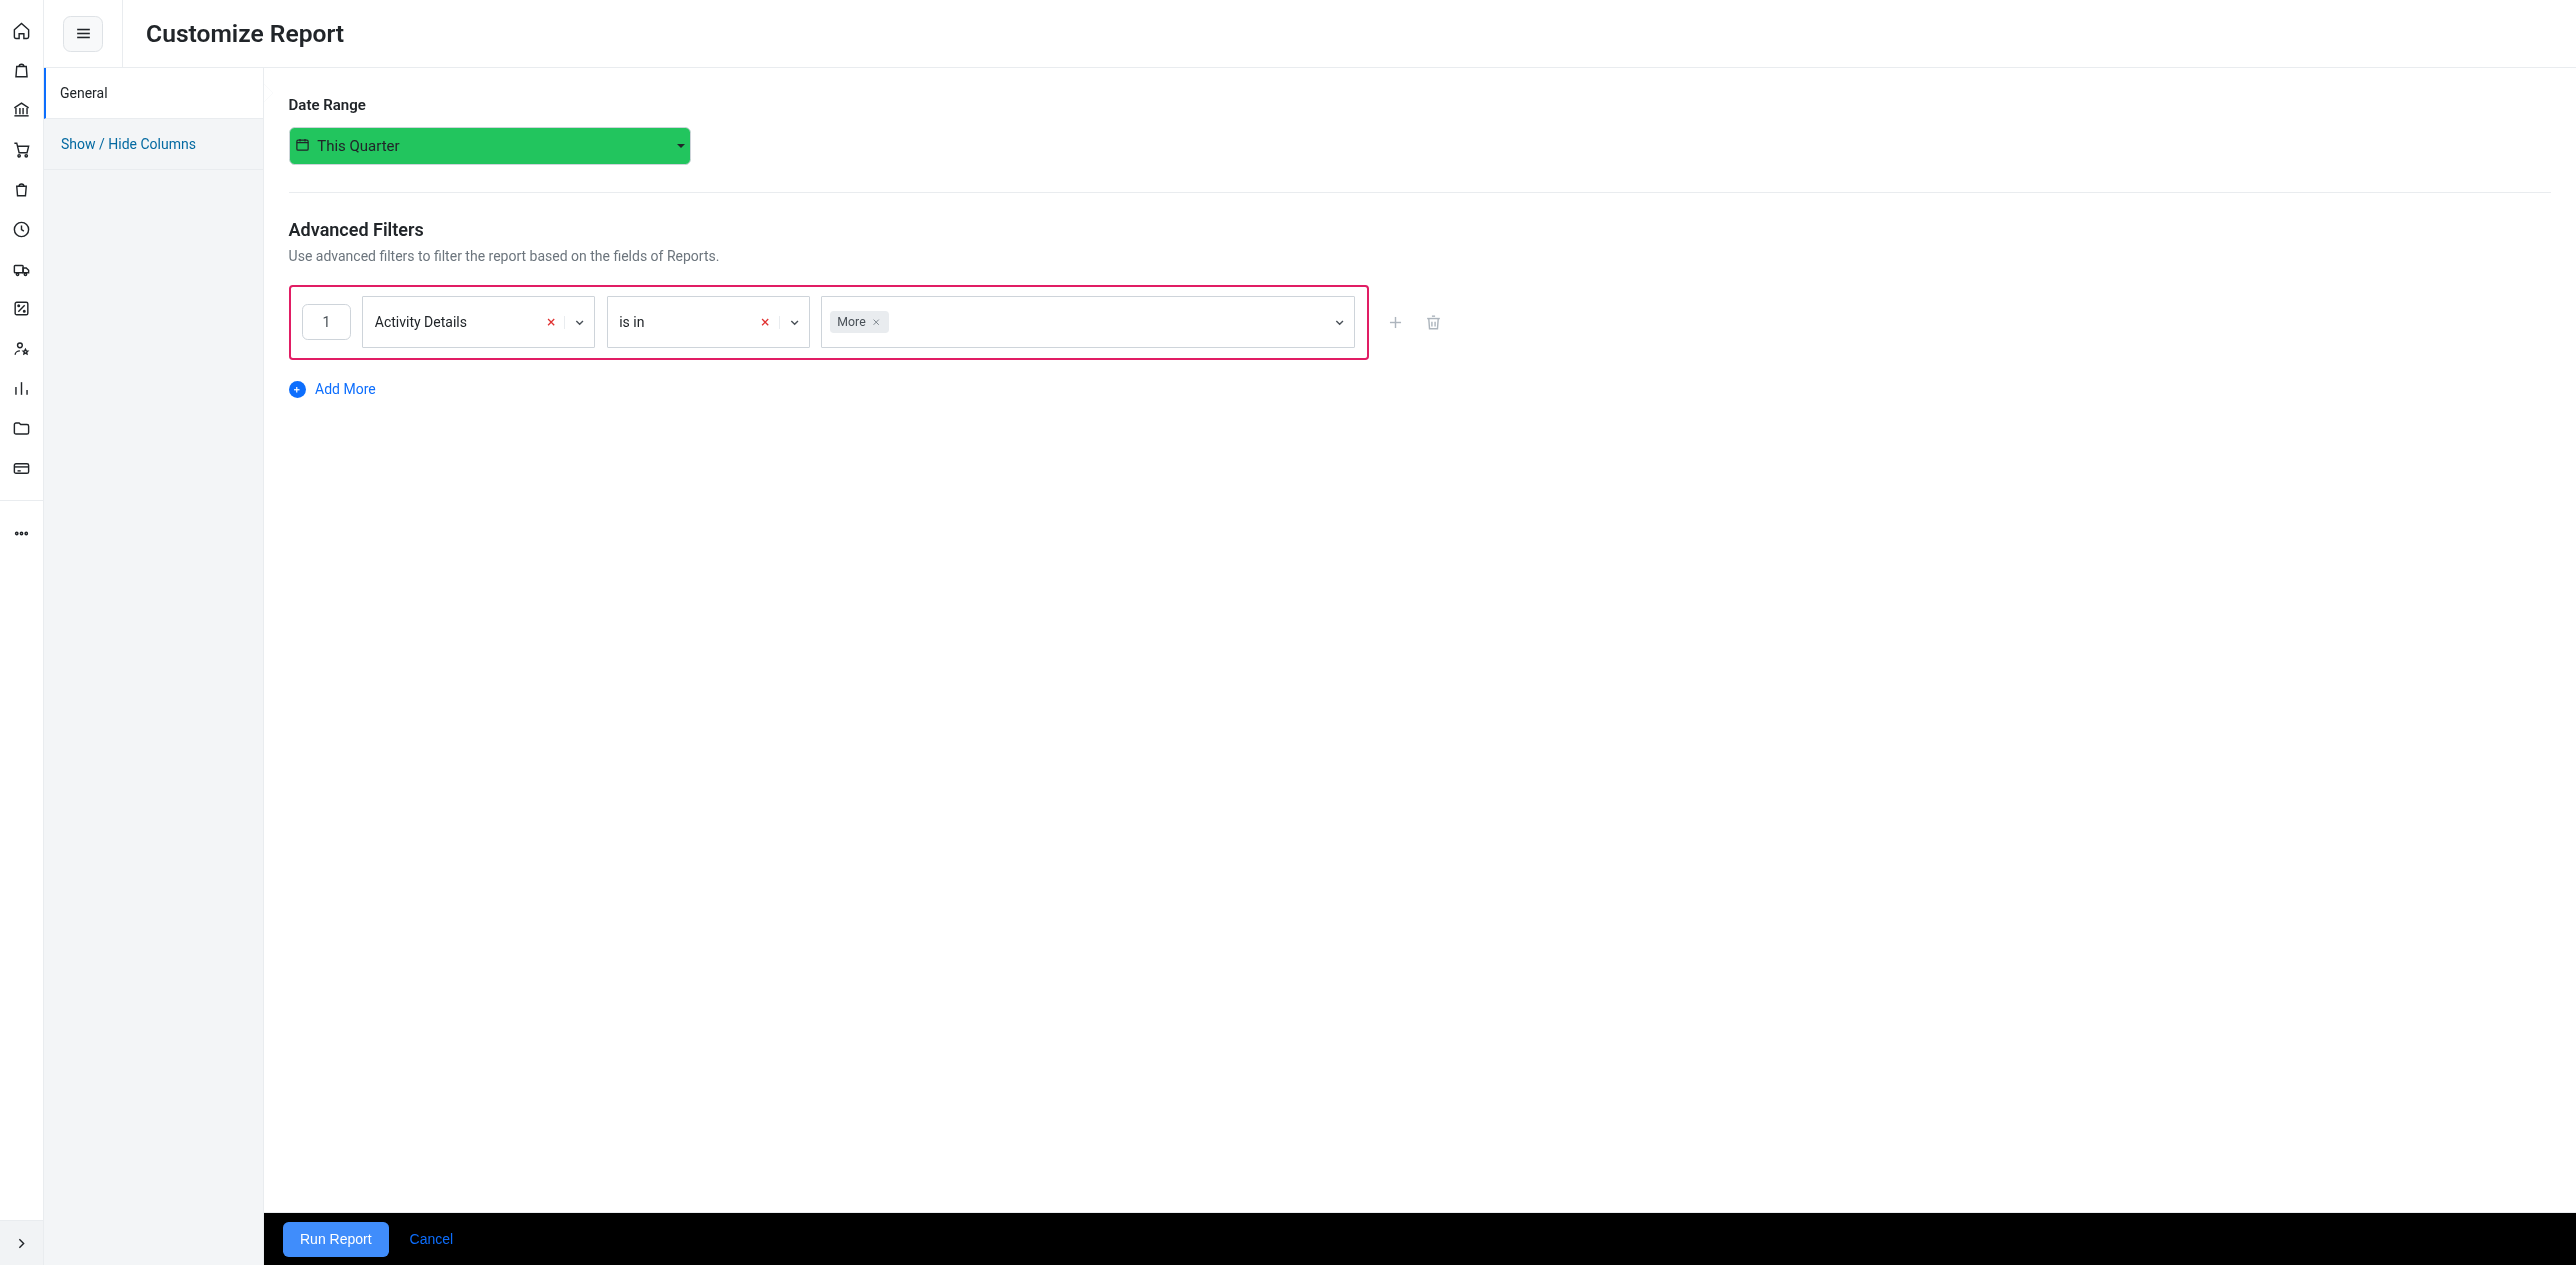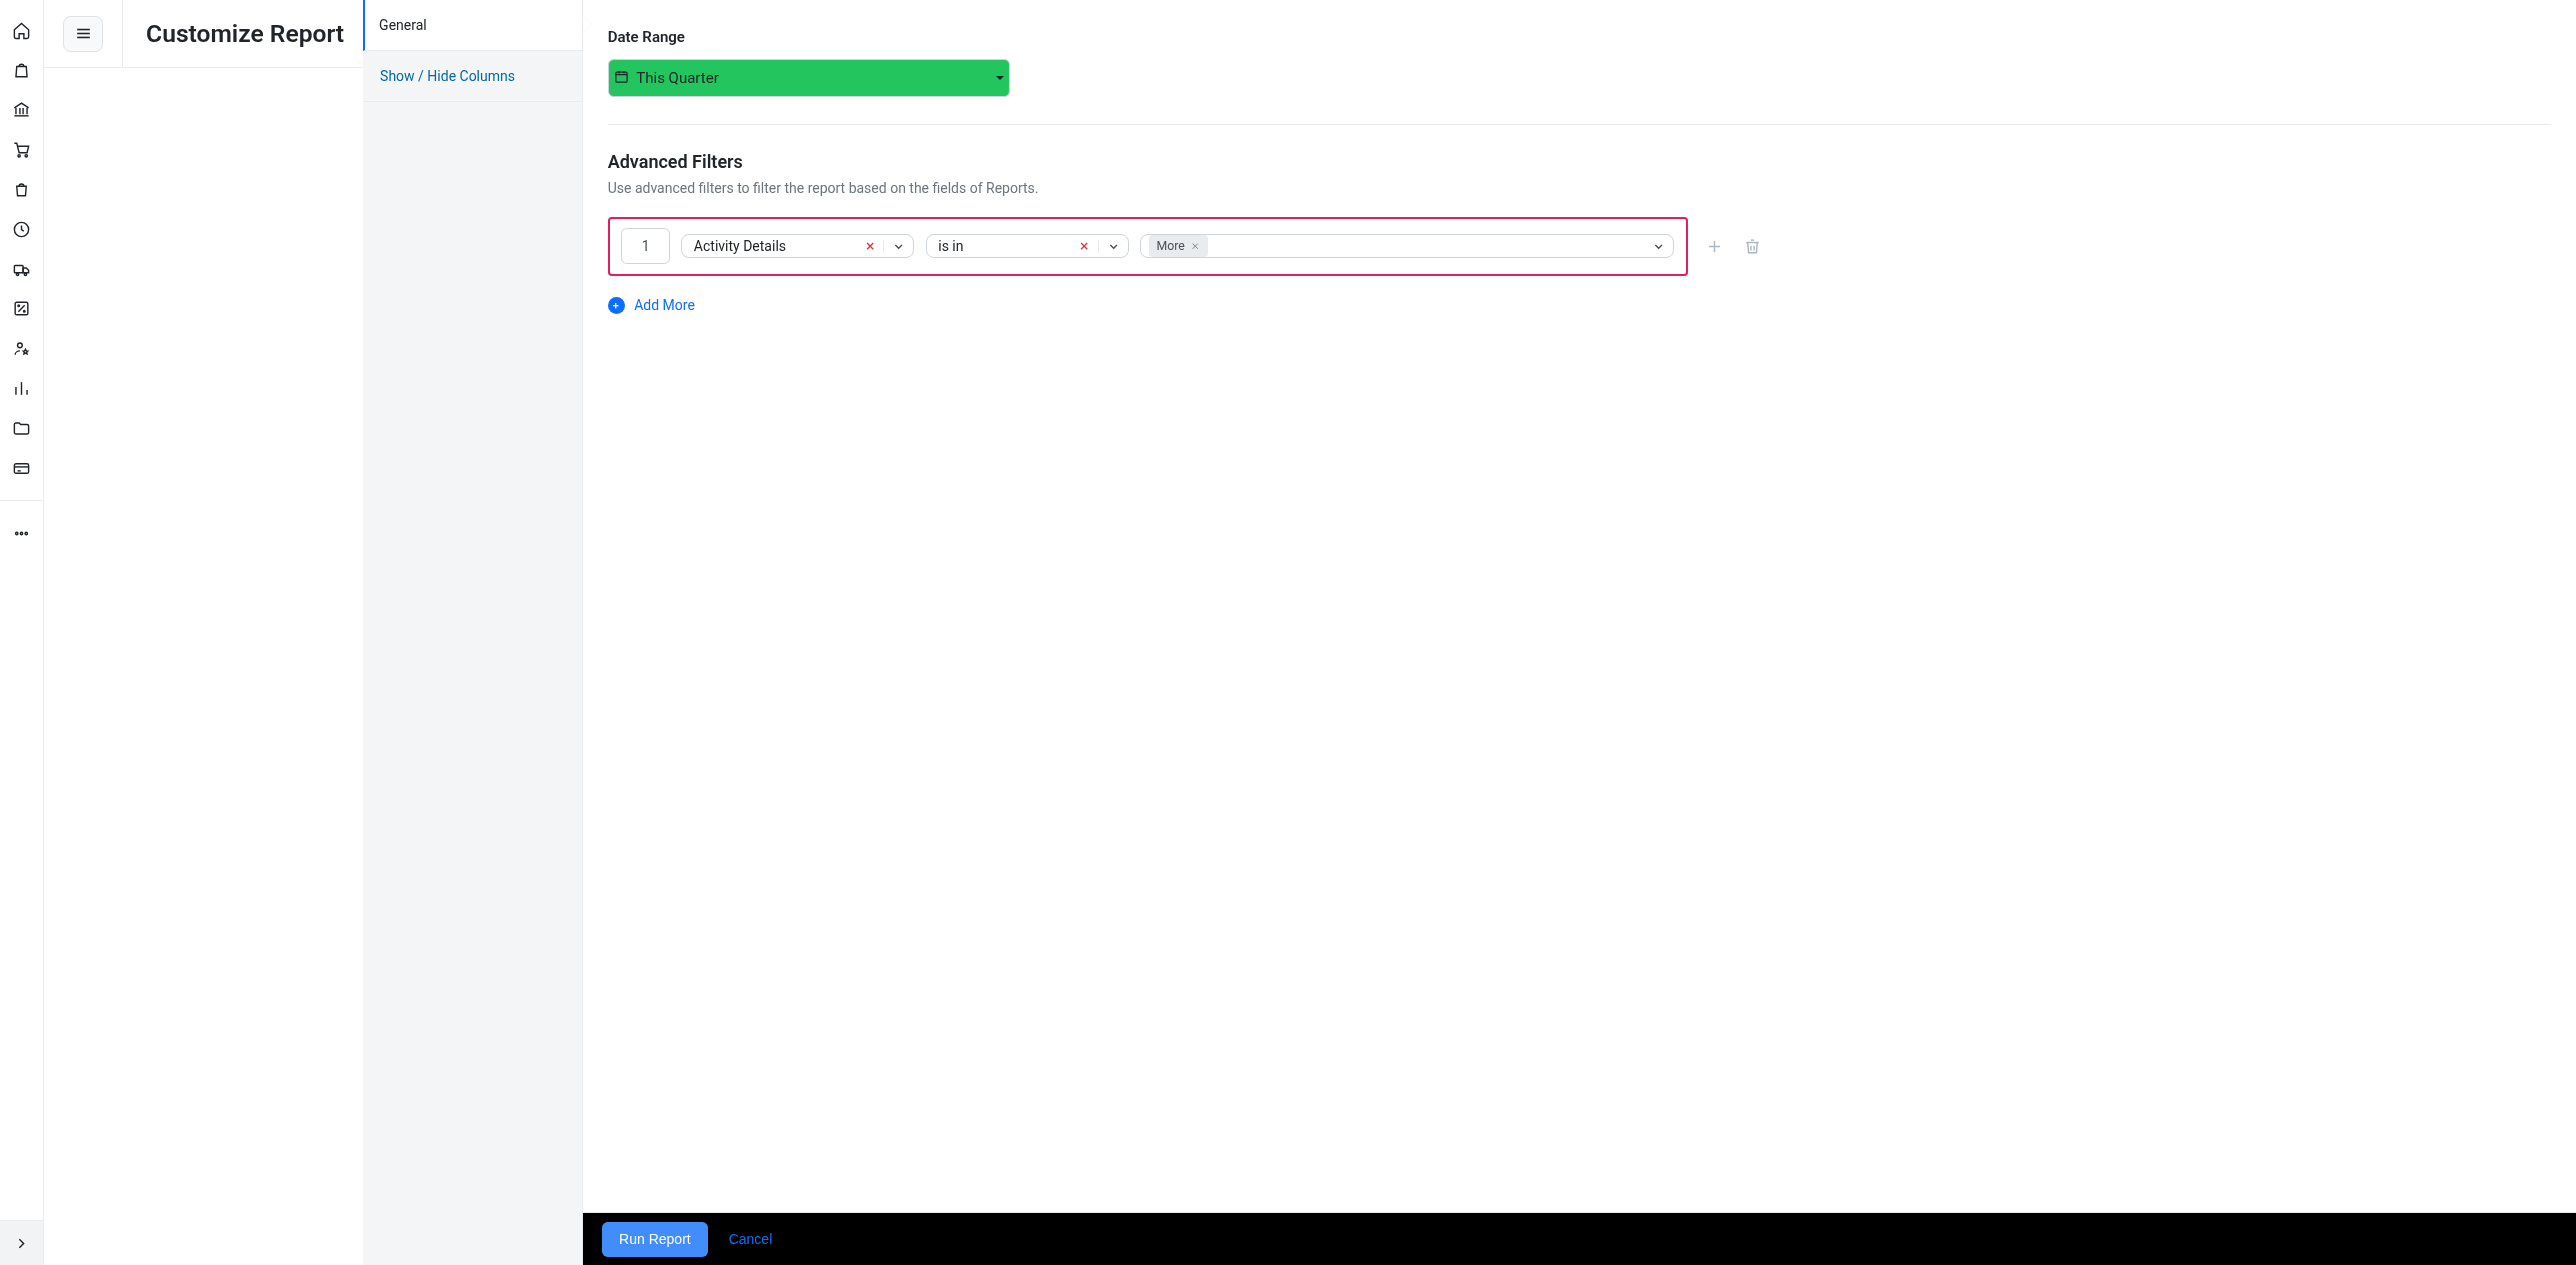--- a/index.html
+++ b/index.html
@@ -36,21 +36,21 @@
     background: #f1f3f5;
     border-top: 0.9px solid #e9ecef;
     cursor: pointer;
   }
   .rail-bottom svg { width: 17px; height: 17px; stroke: #212529; fill: none; stroke-width: 2; }
 
   
   .app {
     flex: 1;
     display: flex;
-    flex-direction: row;
+    flex-direction: column;
     min-width: 0;
   }
 
   
   .header {
     height: 68px;
     display: flex;
     align-items: center;
     padding: 0 19px;
     gap: 23px;
@@ -170,23 +170,23 @@
   .num-box {
     width: 49px; height: 36px;
     border: 0.9px solid #ced4da;
     border-radius: 5.7px;
     display: flex; align-items: center; justify-content: center;
     font-size: 14px;
     color: #495057;
     background: #fff;
   }
   .combo {
-    height: 24px;
+    height: 52px;
     border: 0.9px solid #ced4da;
-    border-radius: 8px;
+    border-radius: 1px;
     display: flex;
     align-items: center;
     background: #fff;
   }
   .combo.field { width: 233px; }
   .combo.op    { width: 203px; }
   .combo.value { flex: 1; min-width: 0; }
   .combo-text {
     flex: 1;
     padding: 0 11.4px;

